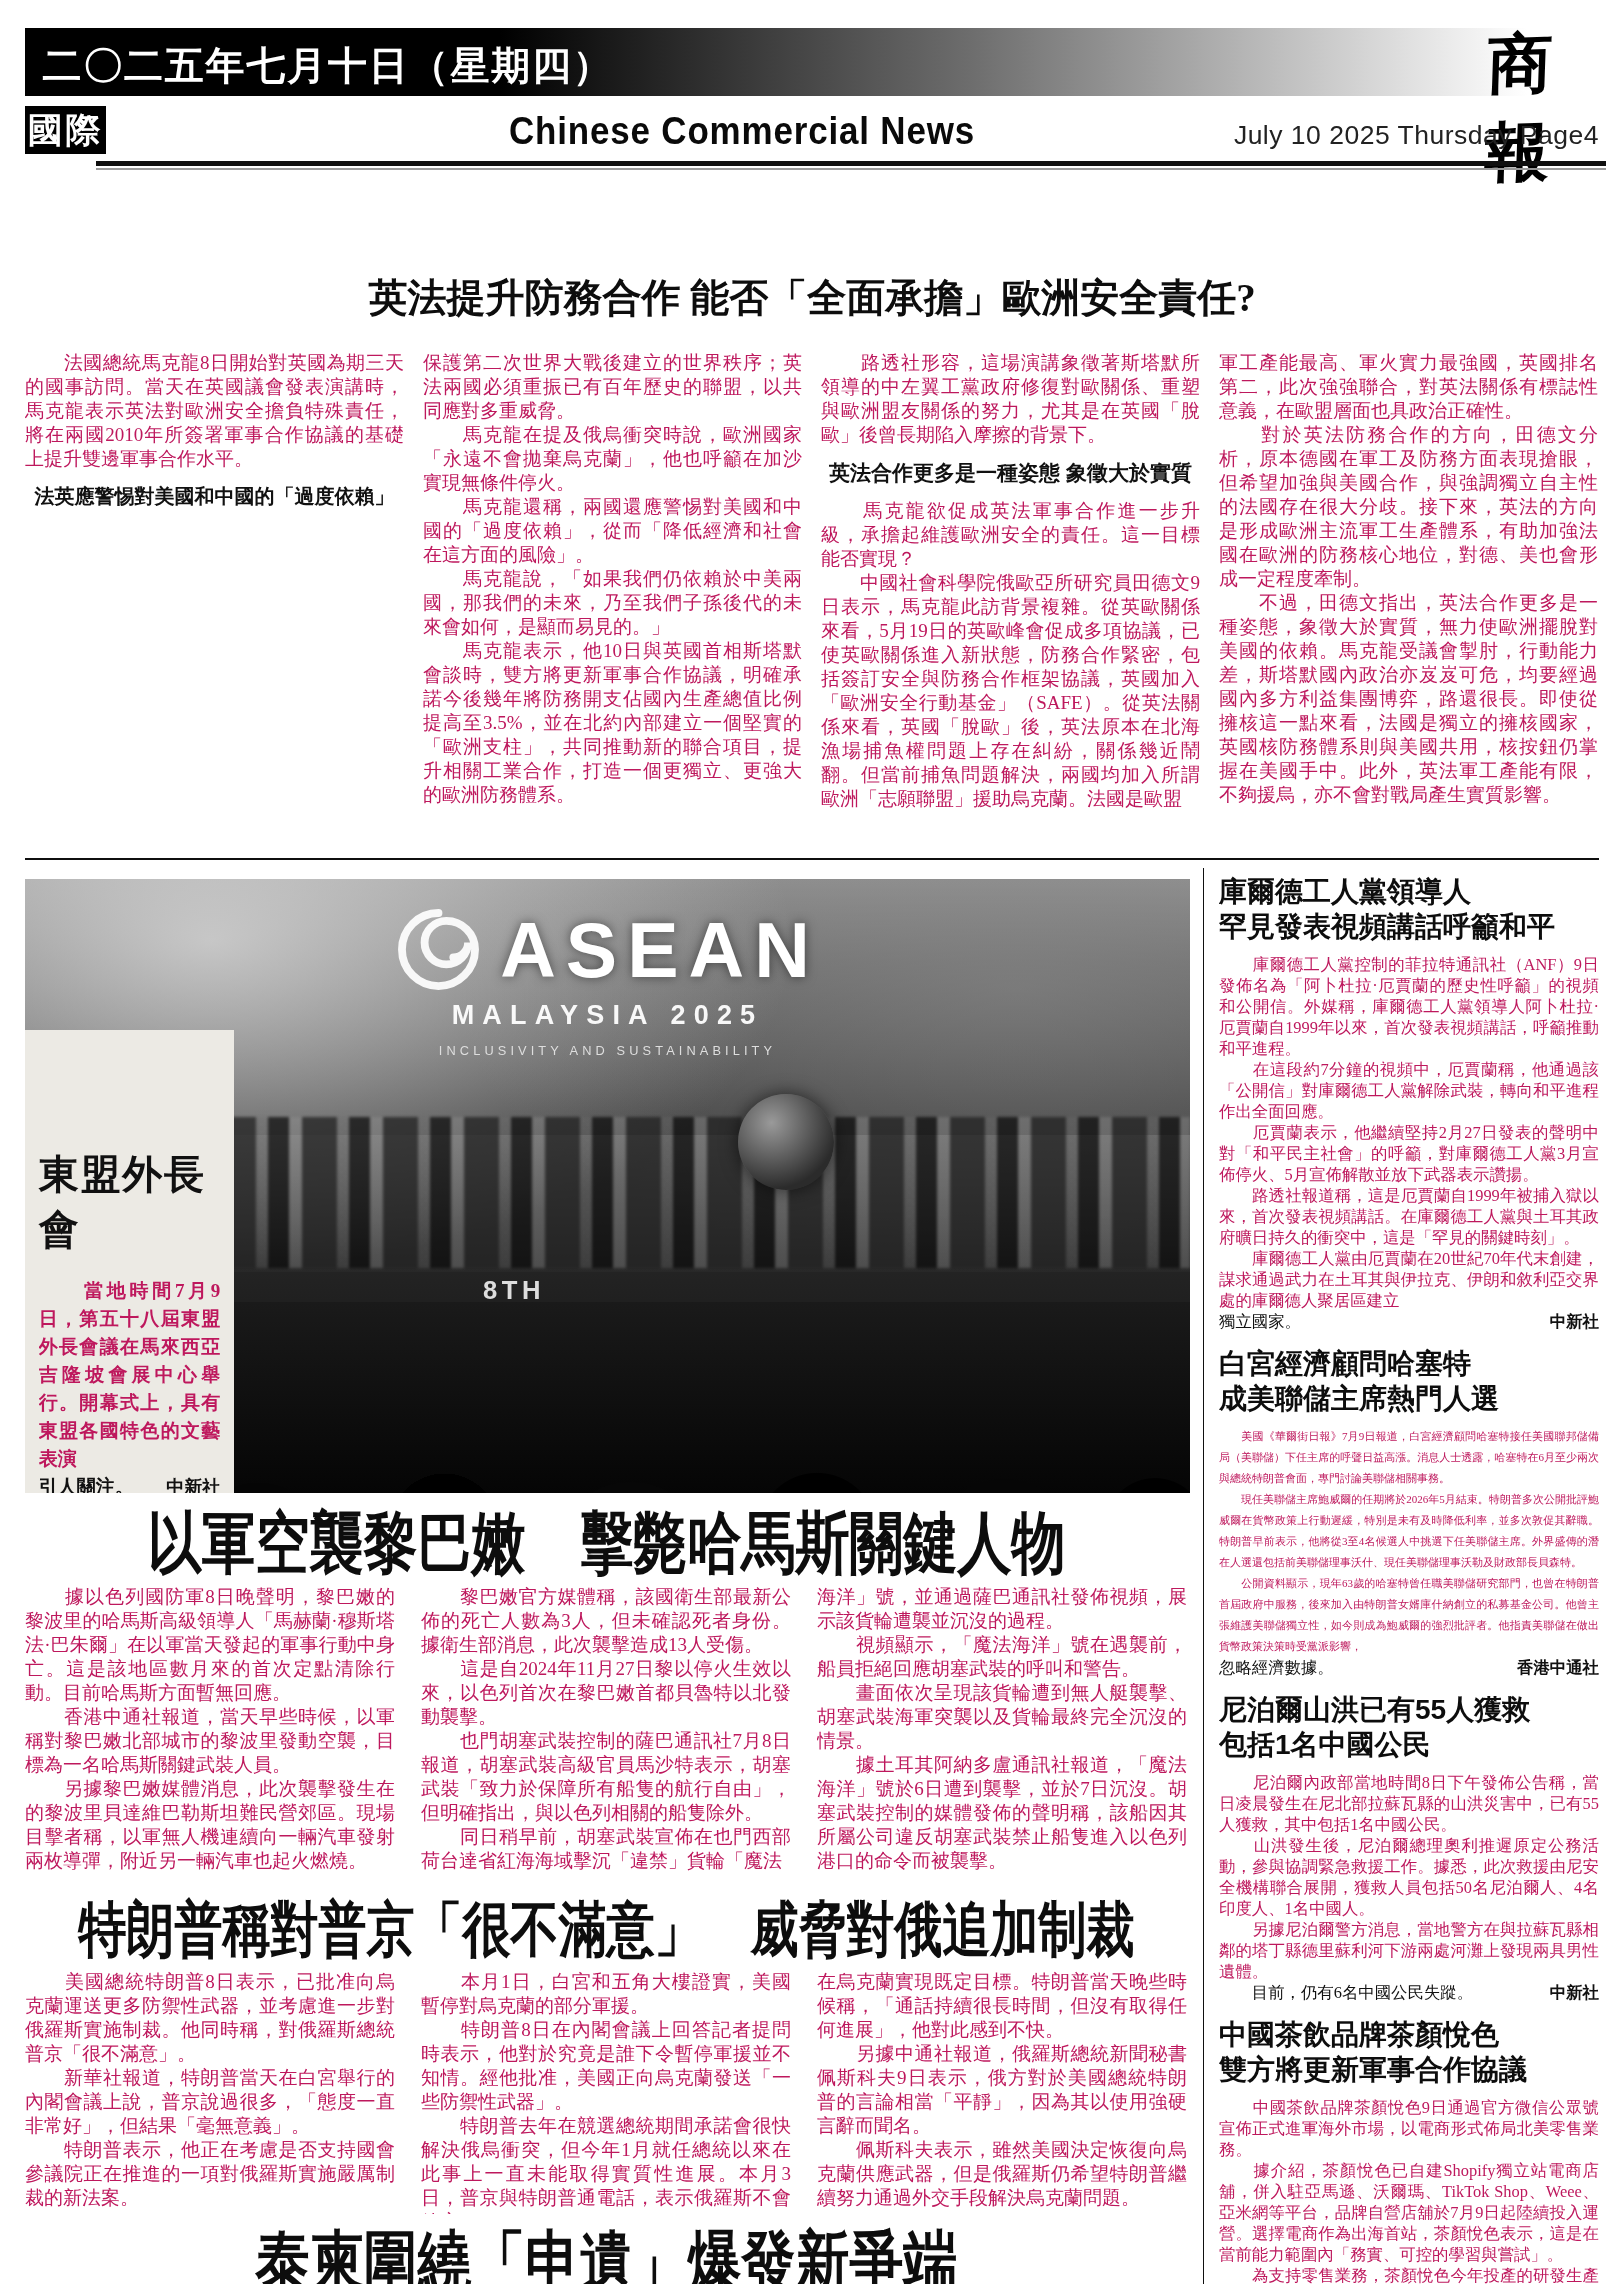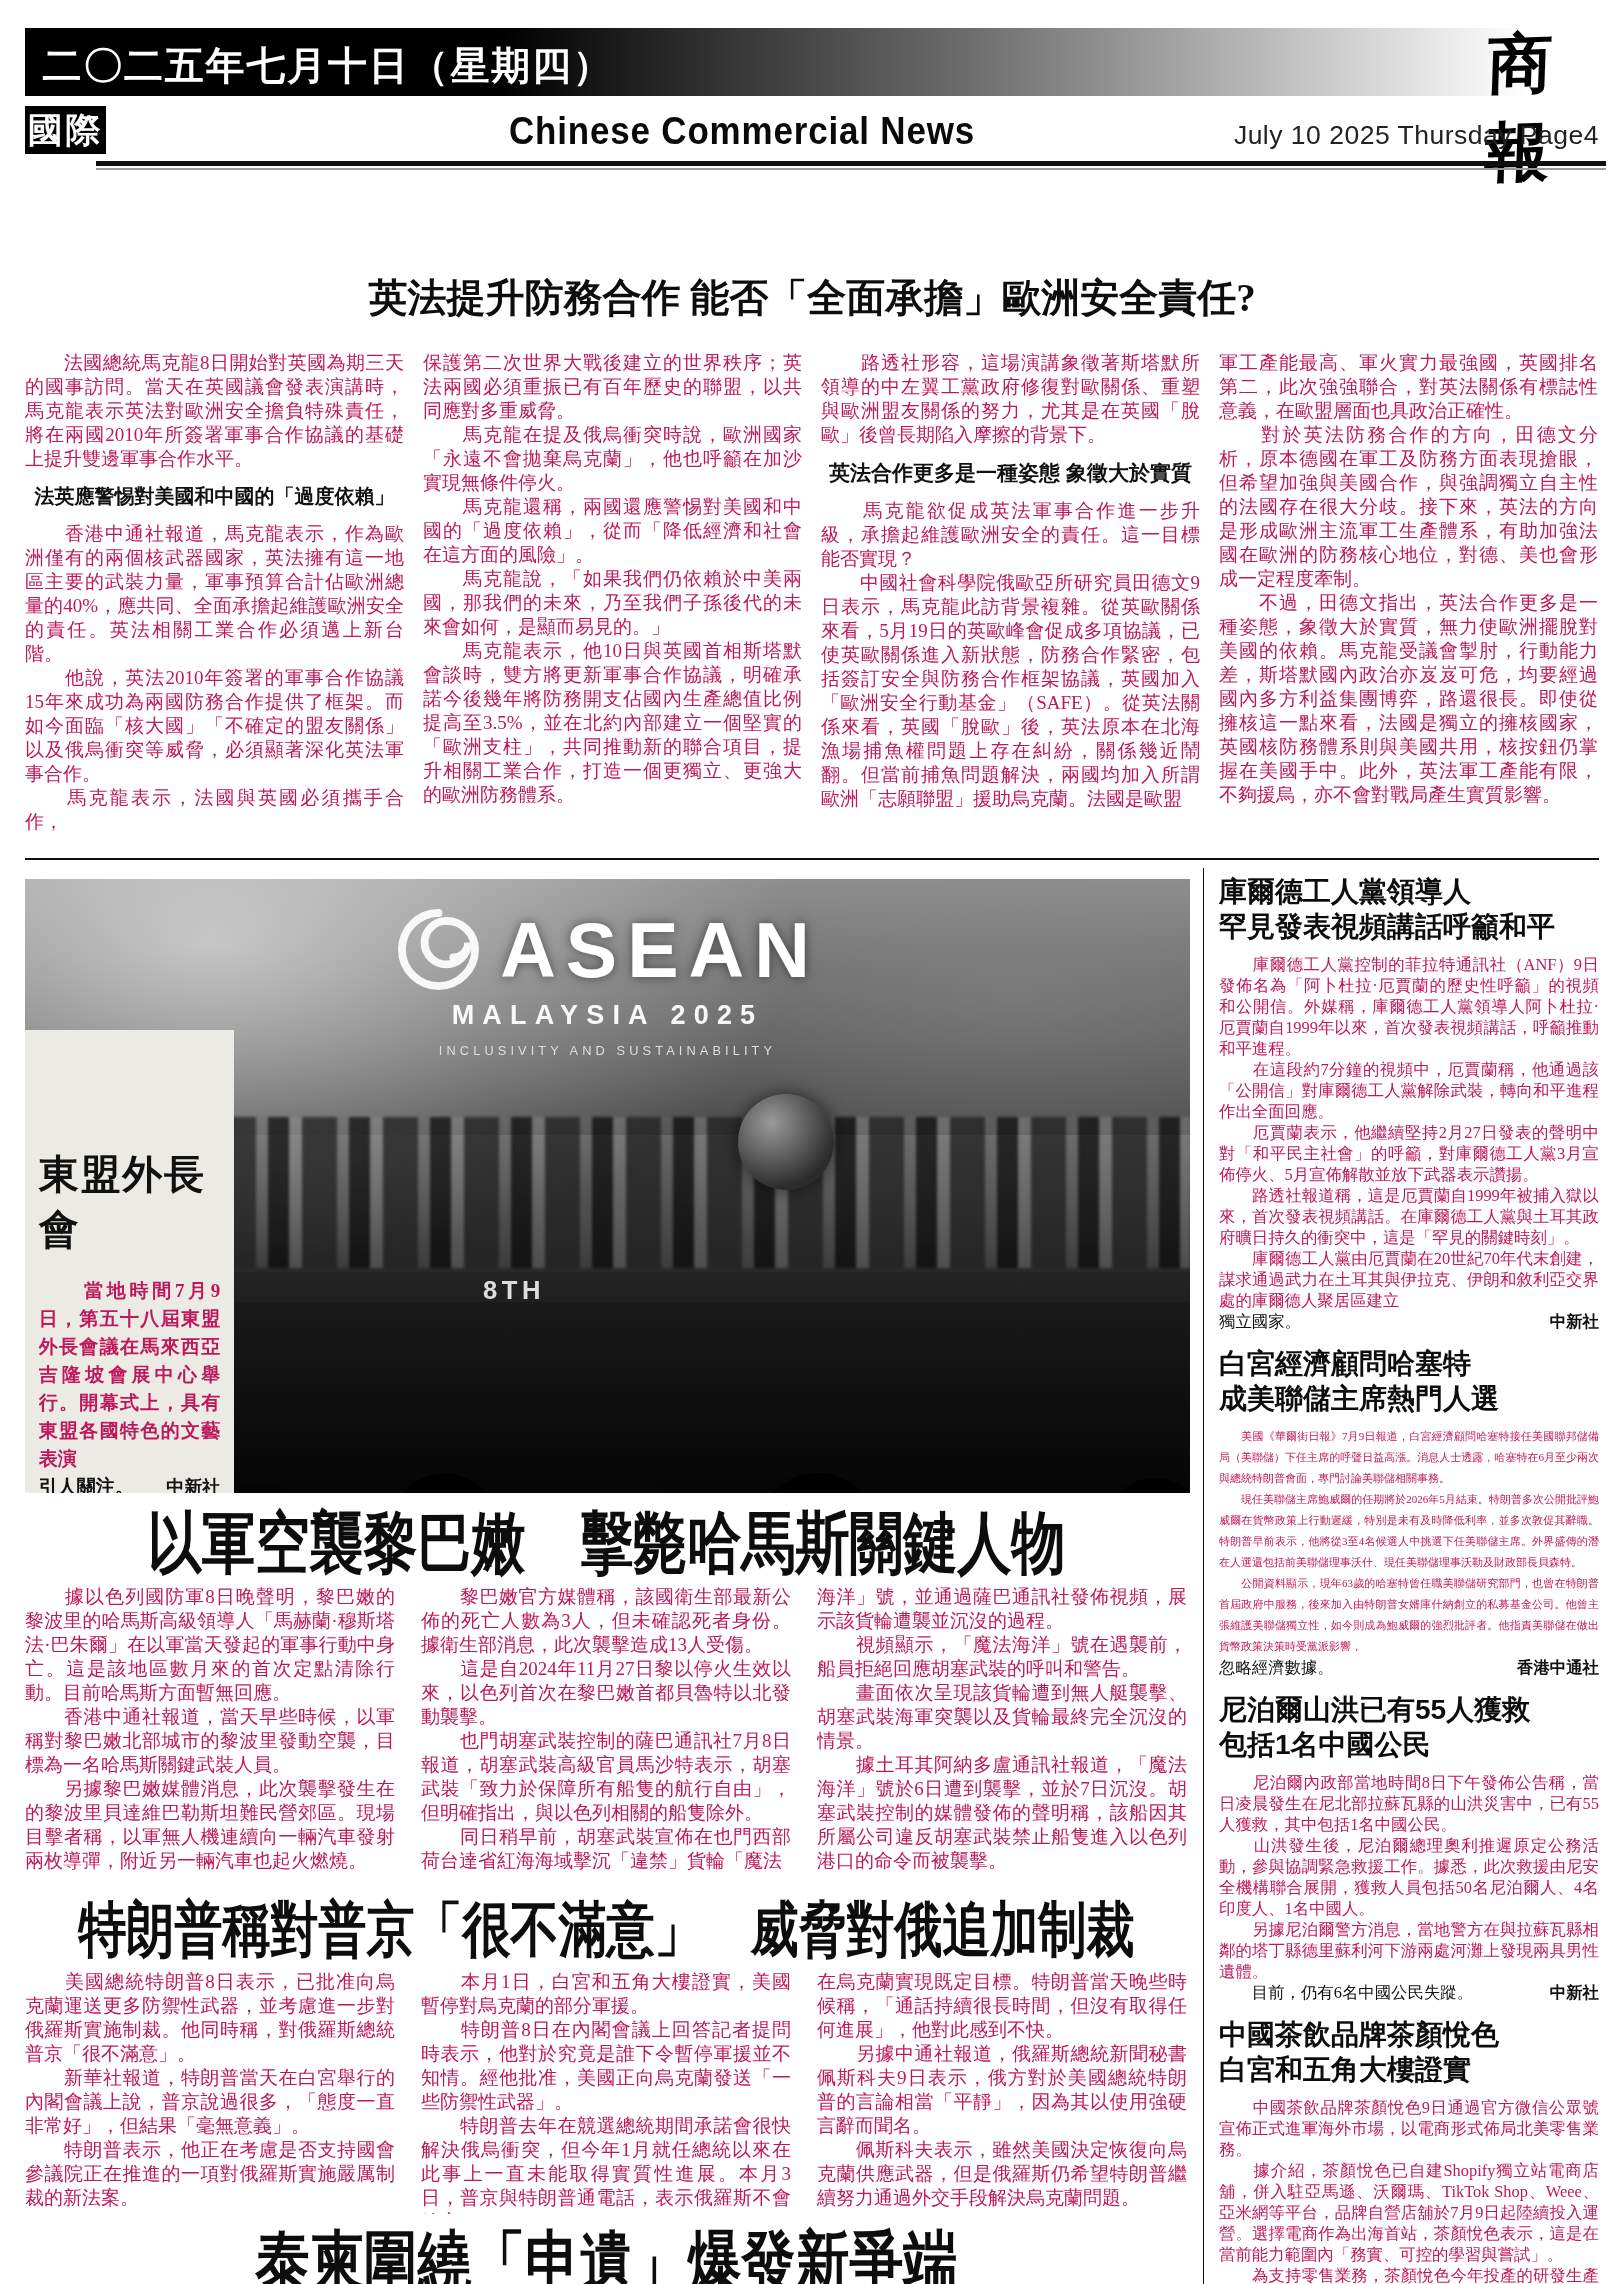--- a/index.html
+++ b/index.html
@@ -40,23 +40,20 @@
 
   <div class="abs rule" style="left:96px;top:161px;width:1510px;height:4.6px;"></div>
   <div class="abs" style="left:96px;top:168px;width:1510px;height:1.8px;background:#9a9a9a;"></div>
 
   <div class="abs serif hl" style="left:25px;top:278px;width:1574px;font-size:39px;font-weight:900;">英法提升防務合作 能否「全面承擔」歐洲安全責任?</div>
 
   <div class="abs cols" style="left:25px;top:351px;width:1574px;height:496px;gap:19px;">
     <div style="width:379px;flex:none;">
       <div class="jbody" style="font-size:19px;line-height:24px;">　　法國總統馬克龍8日開始對英國為期三天的國事訪問。當天在英國議會發表演講時，馬克龍表示英法對歐洲安全擔負特殊責任，將在兩國2010年所簽署軍事合作協議的基礎上提升雙邊軍事合作水平。</div>
       <div class="subhead-inline" style="font-size:20px;">法英應警惕對美國和中國的「過度依賴」</div>
-      <div class="jbody" style="font-size:19px;line-height:24px;">　　香港中通社報道，馬克龍表示，作為歐洲僅有的兩個核武器國家，英法擁有這一地區主要的武裝力量，軍事預算合計佔歐洲總量的40%，應共同、全面承擔起維護歐洲安全的責任。英法相關工業合作必須邁上新台階。
-　　他說，英法2010年簽署的軍事合作協議15年來成功為兩國防務合作提供了框架。而如今面臨「核大國」「不確定的盟友關係」以及俄烏衝突等威脅，必須顯著深化英法軍事合作。
-　　馬克龍表示，法國與英國必須攜手合作，</div>
     </div>
     <div style="width:379px;flex:none;">
       <div class="jbody" style="font-size:19px;line-height:24px;height:496px;">保護第二次世界大戰後建立的世界秩序；英法兩國必須重振已有百年歷史的聯盟，以共同應對多重威脅。
 　　馬克龍在提及俄烏衝突時說，歐洲國家「永遠不會拋棄烏克蘭」，他也呼籲在加沙實現無條件停火。
 　　馬克龍還稱，兩國還應警惕對美國和中國的「過度依賴」，從而「降低經濟和社會在這方面的風險」。
 　　馬克龍說，「如果我們仍依賴於中美兩國，那我們的未來，乃至我們子孫後代的未來會如何，是顯而易見的。」
 　　馬克龍表示，他10日與英國首相斯塔默會談時，雙方將更新軍事合作協議，明確承諾今後幾年將防務開支佔國內生產總值比例提高至3.5%，並在北約內部建立一個堅實的「歐洲支柱」，共同推動新的聯合項目，提升相關工業合作，打造一個更獨立、更強大的歐洲防務體系。</div>
     </div>
     <div style="width:379px;flex:none;">
       <div class="jbody" style="font-size:19px;line-height:24px;">　　路透社形容，這場演講象徵著斯塔默所領導的中左翼工黨政府修復對歐關係、重塑與歐洲盟友關係的努力，尤其是在英國「脫歐」後曾長期陷入摩擦的背景下。</div>
@@ -187,21 +184,21 @@
 　　山洪發生後，尼泊爾總理奧利推遲原定公務活動，參與協調緊急救援工作。據悉，此次救援由尼安全機構聯合展開，獲救人員包括50名尼泊爾人、4名印度人、1名中國人。
 　　另據尼泊爾警方消息，當地警方在與拉蘇瓦縣相鄰的塔丁縣德里蘇利河下游兩處河灘上發現兩具男性遺體。</div>
       <div class="endrow">
         <span style="font-size:16.4px;line-height:21px;">　　目前，仍有6名中國公民失蹤。</span>
         <span class="credit" style="font-size:16.4px;">中新社</span>
       </div>
     </div>
 
     <div>
       <div class="sb-headline">中國茶飲品牌茶顏悅色</div>
-      <div class="sb-headline" style="margin-bottom:10px;">白宮和五角大樓證實</div>
+      <div class="sb-headline" style="margin-bottom:10px;">雙方將更新軍事合作協議</div>
       <div class="jbody" style="font-size:16.4px;line-height:21px;">　　中國茶飲品牌茶顏悅色9日通過官方微信公眾號宣佈正式進軍海外市場，以電商形式佈局北美零售業務。
 　　據介紹，茶顏悅色已自建Shopify獨立站電商店舖，併入駐亞馬遜、沃爾瑪、TikTok Shop、Weee、亞米網等平台，品牌自營店舖於7月9日起陸續投入運營。選擇電商作為出海首站，茶顏悅色表示，這是在當前能力範圍內「務實、可控的學習與嘗試」。
 　　為支持零售業務，茶顏悅色今年投產的研發生產基地聚焦核心原料研發與精深加工，構建從原料研究到產品產業化的全鏈條技術體系，確保產品品質與創新能力。
 　　品牌表示，希望通過電商平台與北美消費者互動，傳遞其「飲品＋零售」的品牌生態理念。
 　　分析指，作為一家成立於2013年的新茶飲品牌，茶顏悅色此舉標誌着其從中國內地近1000家線下門店的成功運營，邁向全球化</div>
 
     </div>
 
   </div>
 </div>

